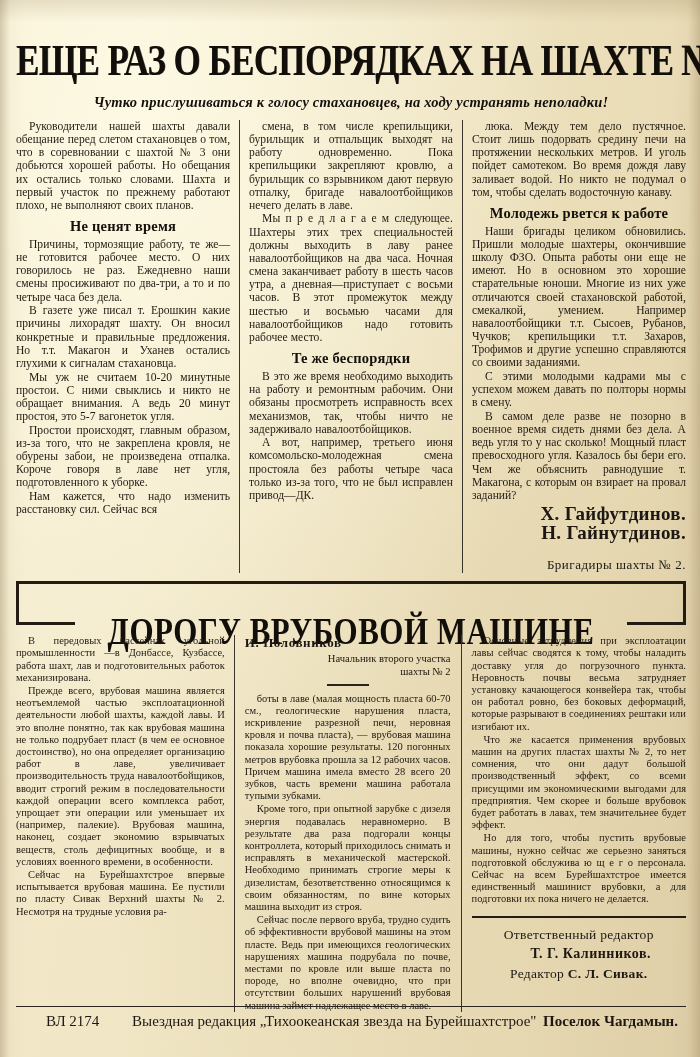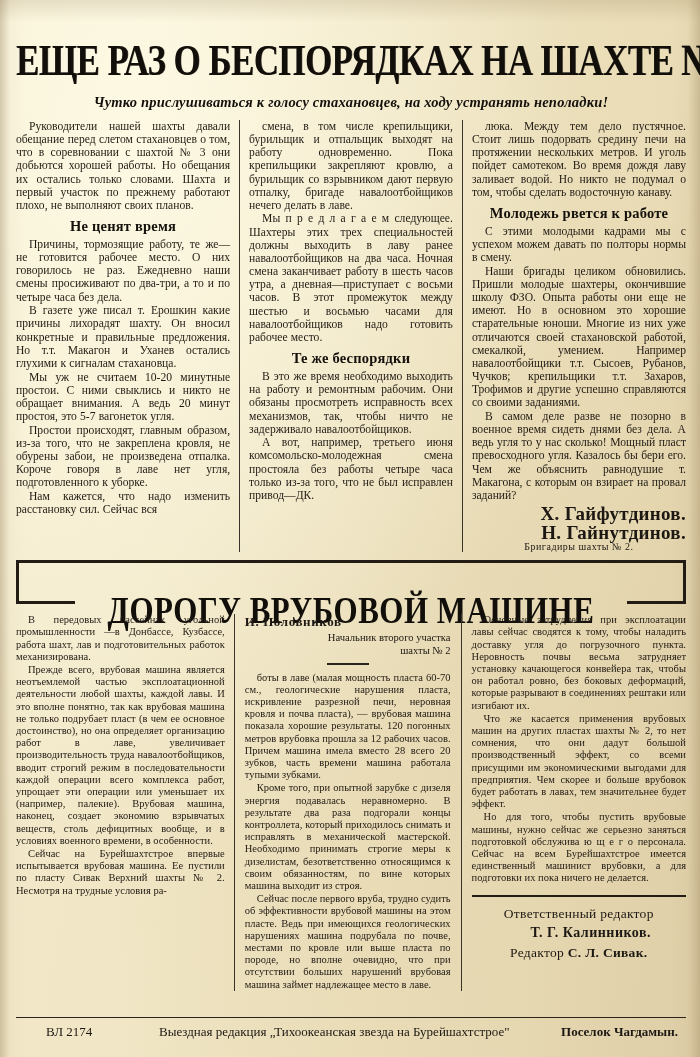--- a/index.html
+++ b/index.html
@@ -105,23 +105,23 @@
 
   .signature {
     text-align: right;
     font-weight: bold;
     font-size: 19px;
     line-height: 15px;
     margin-top: 4px;
     letter-spacing: 0.3px;
   }
   .sig-role {
-    text-align: center;
-    font-size: 10px;
-    margin-top: 1px;
+    text-align: right;
+    font-size: 13px;
+    margin-top: 17px;
     letter-spacing: 0.5px;
   }
 
   
   .headline2-wrap {
     position: relative;
     margin: 8px 0 0 0;
     padding: 0;
   }
   .headline2-frame {
@@ -216,26 +216,26 @@
     margin-top: 4px;
     letter-spacing: 0.3px;
   }
   .editor-line3 b { font-weight: bold; }
 
   
   .footer {
     position: absolute;
     left: 16px;
     right: 14px;
-    bottom: 17px;
+    bottom: 27px;
     border-top: 1.5px solid #2a241c;
     padding-top: 6px;
     display: flex;
     align-items: baseline;
-    font-size: 13px;
+    font-size: 15px;
     z-index: 3;
   }
   .f-left { width: 17%; padding-left: 30px; box-sizing: border-box; }
   .f-mid  { flex: 1; text-align: center; }
   .f-right{ width: 22%; text-align: right; padding-right: 8px; box-sizing: border-box; font-weight: bold; }
 </style>
 </head>
 <body>
 
 <div class="page">
@@ -260,22 +260,22 @@
         <p class="body">смена, в том числе крепильщики, бурильщик и отпальщик выходят на работу одновременно. Пока крепильщики закрепляют кровлю, а бурильщик со взрывником дают первую отпалку, бригаде навалоотбойщиков нечего делать в лаве.</p>
         <p class="body">Мы п р е д л а г а е м следующее. Шахтеры этих трех специальностей должны выходить в лаву ранее навалоотбойщиков на два часа. Ночная смена заканчивает работу в шесть часов утра, а дневная—приступает с восьми часов. В этот промежуток между шестью и восьмью часами для навалоотбойщиков надо готовить рабочее место.</p>
         <div class="sub-h">Те же беспорядки</div>
         <p class="body">В это же время необходимо выходить на работу и ремонтным рабочим. Они обязаны просмотреть исправность всех механизмов, так, чтобы ничто не задерживало навалоотбойщиков.</p>
         <p class="body">А вот, например, третьего июня комсомольско-молодежная смена простояла без работы четыре часа только из-за того, что не был исправлен привод—ДК.</p>
       </div>
 
       <div class="col col-3">
         <p class="body">люка. Между тем дело пустячное. Стоит лишь подорвать средину печи на протяжении нескольких метров. И уголь пойдет самотеком. Во время дождя лаву заливает водой. Но никто не подумал о том, чтобы сделать водосточную канаву.</p>
         <div class="sub-h">Молодежь рвется к работе</div>
+        <p class="body">Наши бригады целиком обновились. Пришли молодые шахтеры, окончившие школу ФЗО. Опыта работы они еще не имеют. Но в основном это хорошие старательные юноши. Многие из них уже отличаются своей стахановской работой, смекалкой, умением. Например навалоотбойщики т.т. Сысоев, Рубанов, Чучков; крепильщики т.т. Захаров, Трофимов и другие успешно справляются со своими заданиями.</p>
         <p class="body">С этими молодыми кадрами мы с успехом можем давать по полторы нормы в смену.</p>
-        <p class="body">Наши бригады целиком обновились. Пришли молодые шахтеры, окончившие школу ФЗО. Опыта работы они еще не имеют. Но в основном это хорошие старательные юноши. Многие из них уже отличаются своей стахановской работой, смекалкой, умением. Например навалоотбойщики т.т. Сысоев, Рубанов, Чучков; крепильщики т.т. Захаров, Трофимов и другие успешно справляются со своими заданиями.</p>
         <p class="body">В самом деле разве не позорно в военное время сидеть днями без дела. А ведь угля то у нас сколько! Мощный пласт превосходного угля. Казалось бы бери его. Чем же объяснить равнодушие т. Макагона, с которым он взирает на провал заданий?</p>
         <div class="signature">Х. Гайфутдинов.</div>
         <div class="signature">Н. Гайнутдинов.</div>
         <div class="sig-role">Бригадиры  шахты № 2.</div>
       </div>
     </div>
 
     <div class="headline2-wrap">
       <div class="headline2-frame">
         <h2 class="headline2">ДОРОГУ ВРУБОВОЙ МАШИНЕ</h2>

